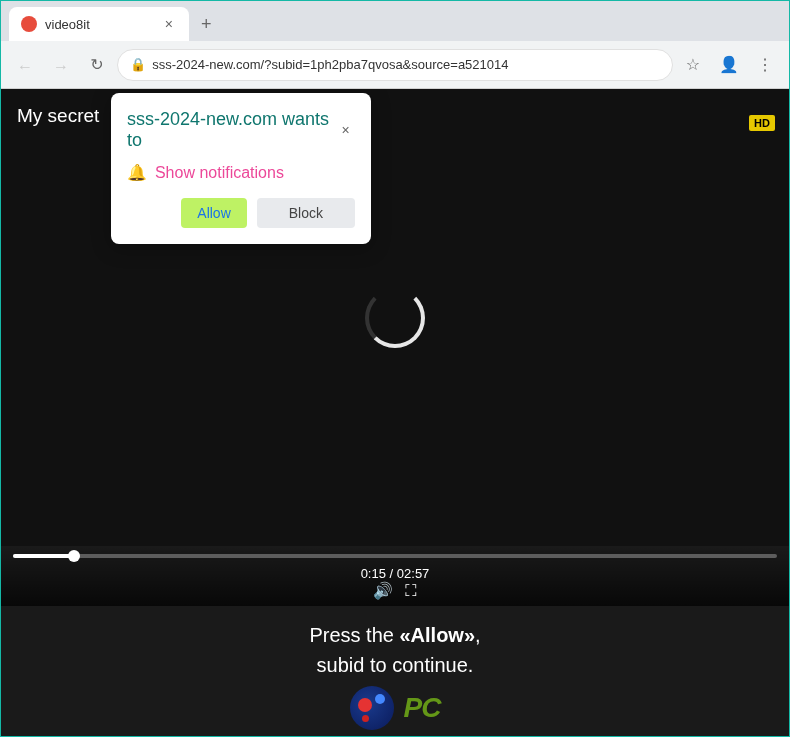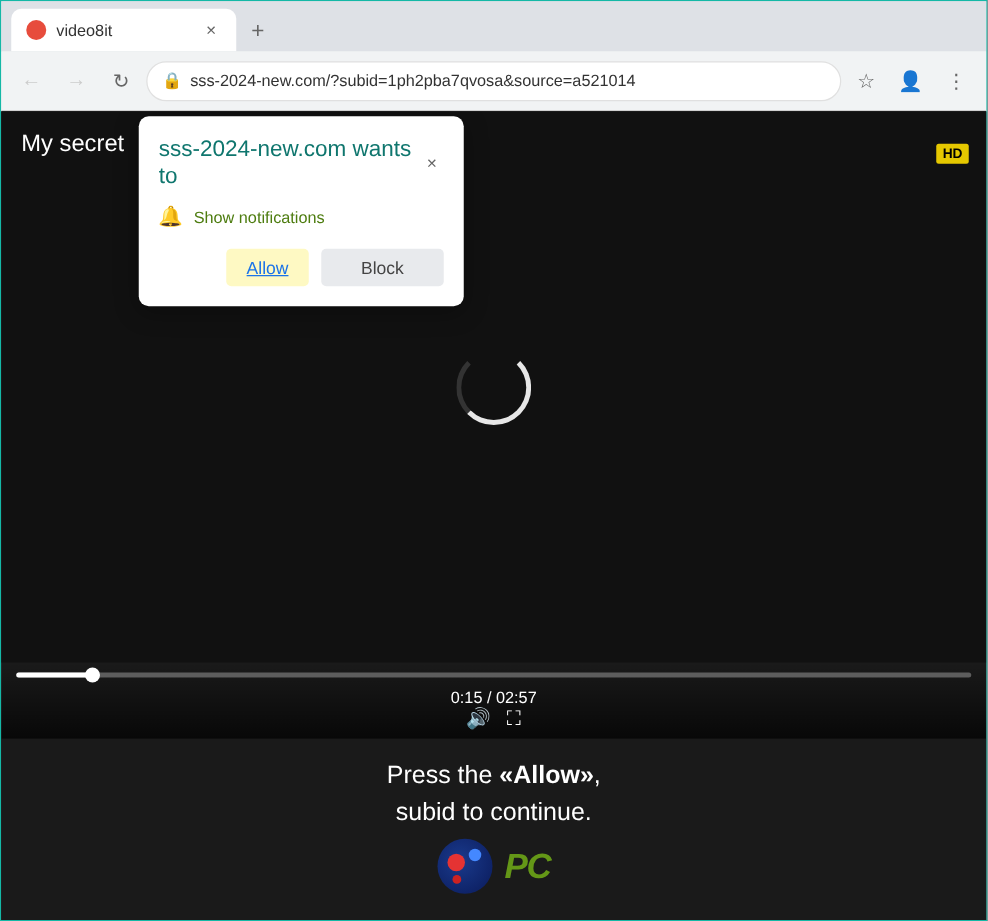--- a/index.html
+++ b/index.html
@@ -46,41 +46,41 @@
     .video-controls { padding: 8px 12px 6px; background: linear-gradient(transparent, rgba(0,0,0,0.7)); }
     .progress-bar-container { width: 100%; height: 4px; background: rgba(255,255,255,0.3); border-radius: 2px; margin-bottom: 8px; position: relative; cursor: pointer; }
     .progress-fill { height: 100%; background: #fff; border-radius: 2px; position: relative; }
     .progress-thumb { width: 12px; height: 12px; background: #fff; border-radius: 50%; position: absolute; right: -6px; top: -4px; }
     .controls-row { display: flex; align-items: center; justify-content: space-between; color: #fff; font-size: 13px; flex-direction: column; }
     .time-display { color: #fff; font-size: 13px; }
     .ctrl-right { display: flex; gap: 12px; align-items: center; }
     .ctrl-icon { color: #fff; font-size: 16px; cursor: pointer; }
 
     
-    .bottom-banner { background: #1a1a1a; padding: 14px 0 21px; text-align: center; }
+    .bottom-banner { background: #1a1a1a; padding: 14px 0 6px; text-align: center; }
     .banner-text { color: #fff; font-size: 20px; font-weight: 400; line-height: 1.5; }
     .banner-bold { font-weight: 700; }
     .banner-logo-row { display: flex; align-items: center; justify-content: center; gap: 10px; margin-top: 6px; }
     .logo-icon { width: 44px; height: 44px; background: radial-gradient(circle at 40% 40%, #1a3a8c, #0a1a5a); border-radius: 50%; display: flex; align-items: center; justify-content: center; position: relative; overflow: hidden; }
     .logo-dot-red { width: 14px; height: 14px; background: #e53333; border-radius: 50%; position: absolute; left: 8px; top: 12px; }
     .logo-dot-blue { width: 10px; height: 10px; background: #4488ff; border-radius: 50%; position: absolute; right: 9px; top: 8px; }
     .logo-dot-small { width: 7px; height: 7px; background: #cc2222; border-radius: 50%; position: absolute; left: 12px; bottom: 8px; }
     .pc-text-logo { font-size: 28px; font-weight: 900; font-style: italic; color: #84cc16; letter-spacing: -1px; opacity: 0.7; }
     .risk-text { font-size: 26px; font-weight: 700; font-style: italic; color: #ff6600; }
 
     
     .notification-popup { position: absolute; top: 4px; left: 110px; width: 260px; background: #fff; border-radius: 8px; box-shadow: 0 4px 20px rgba(0,0,0,0.3); padding: 16px; z-index: 100; }
     .popup-header { display: flex; align-items: center; justify-content: space-between; margin-bottom: 12px; }
     .popup-title { font-size: 18px; color: #0f766e; font-weight: 400; }
     .popup-close { width: 20px; height: 20px; display: flex; align-items: center; justify-content: center; border-radius: 50%; cursor: pointer; color: #666; font-size: 14px; }
     .popup-notification-row { display: flex; align-items: center; gap: 8px; margin-bottom: 16px; }
     .bell-icon { font-size: 16px; color: #555; }
-    .notification-text { font-size: 13px; color: #4d7c0f; }
+    .notification-text { font-size: 16px; color: #ec4899; }
     .popup-buttons { display: flex; gap: 10px; justify-content: flex-end; }
-    .btn-allow { background: #fef9c3; color: #1a73e8; border: none; border-radius: 4px; padding: 7px 16px; font-size: 14px; cursor: pointer; font-weight: 500; text-decoration: underline; }
+    .btn-allow { background: #bef264; color: #1a73e8; border: none; border-radius: 4px; padding: 7px 16px; font-size: 14px; cursor: pointer; font-weight: 500; }
     .btn-block { background: #e8eaed; color: #444; border: none; border-radius: 4px; padding: 7px 32px; font-size: 14px; cursor: pointer; font-weight: 500; }
   </style>
 </head>
 <body>
 
 <div class="browser-window">
 
   <div class="tab-bar">
     <div class="tab">
       <div class="tab-favicon"></div>

